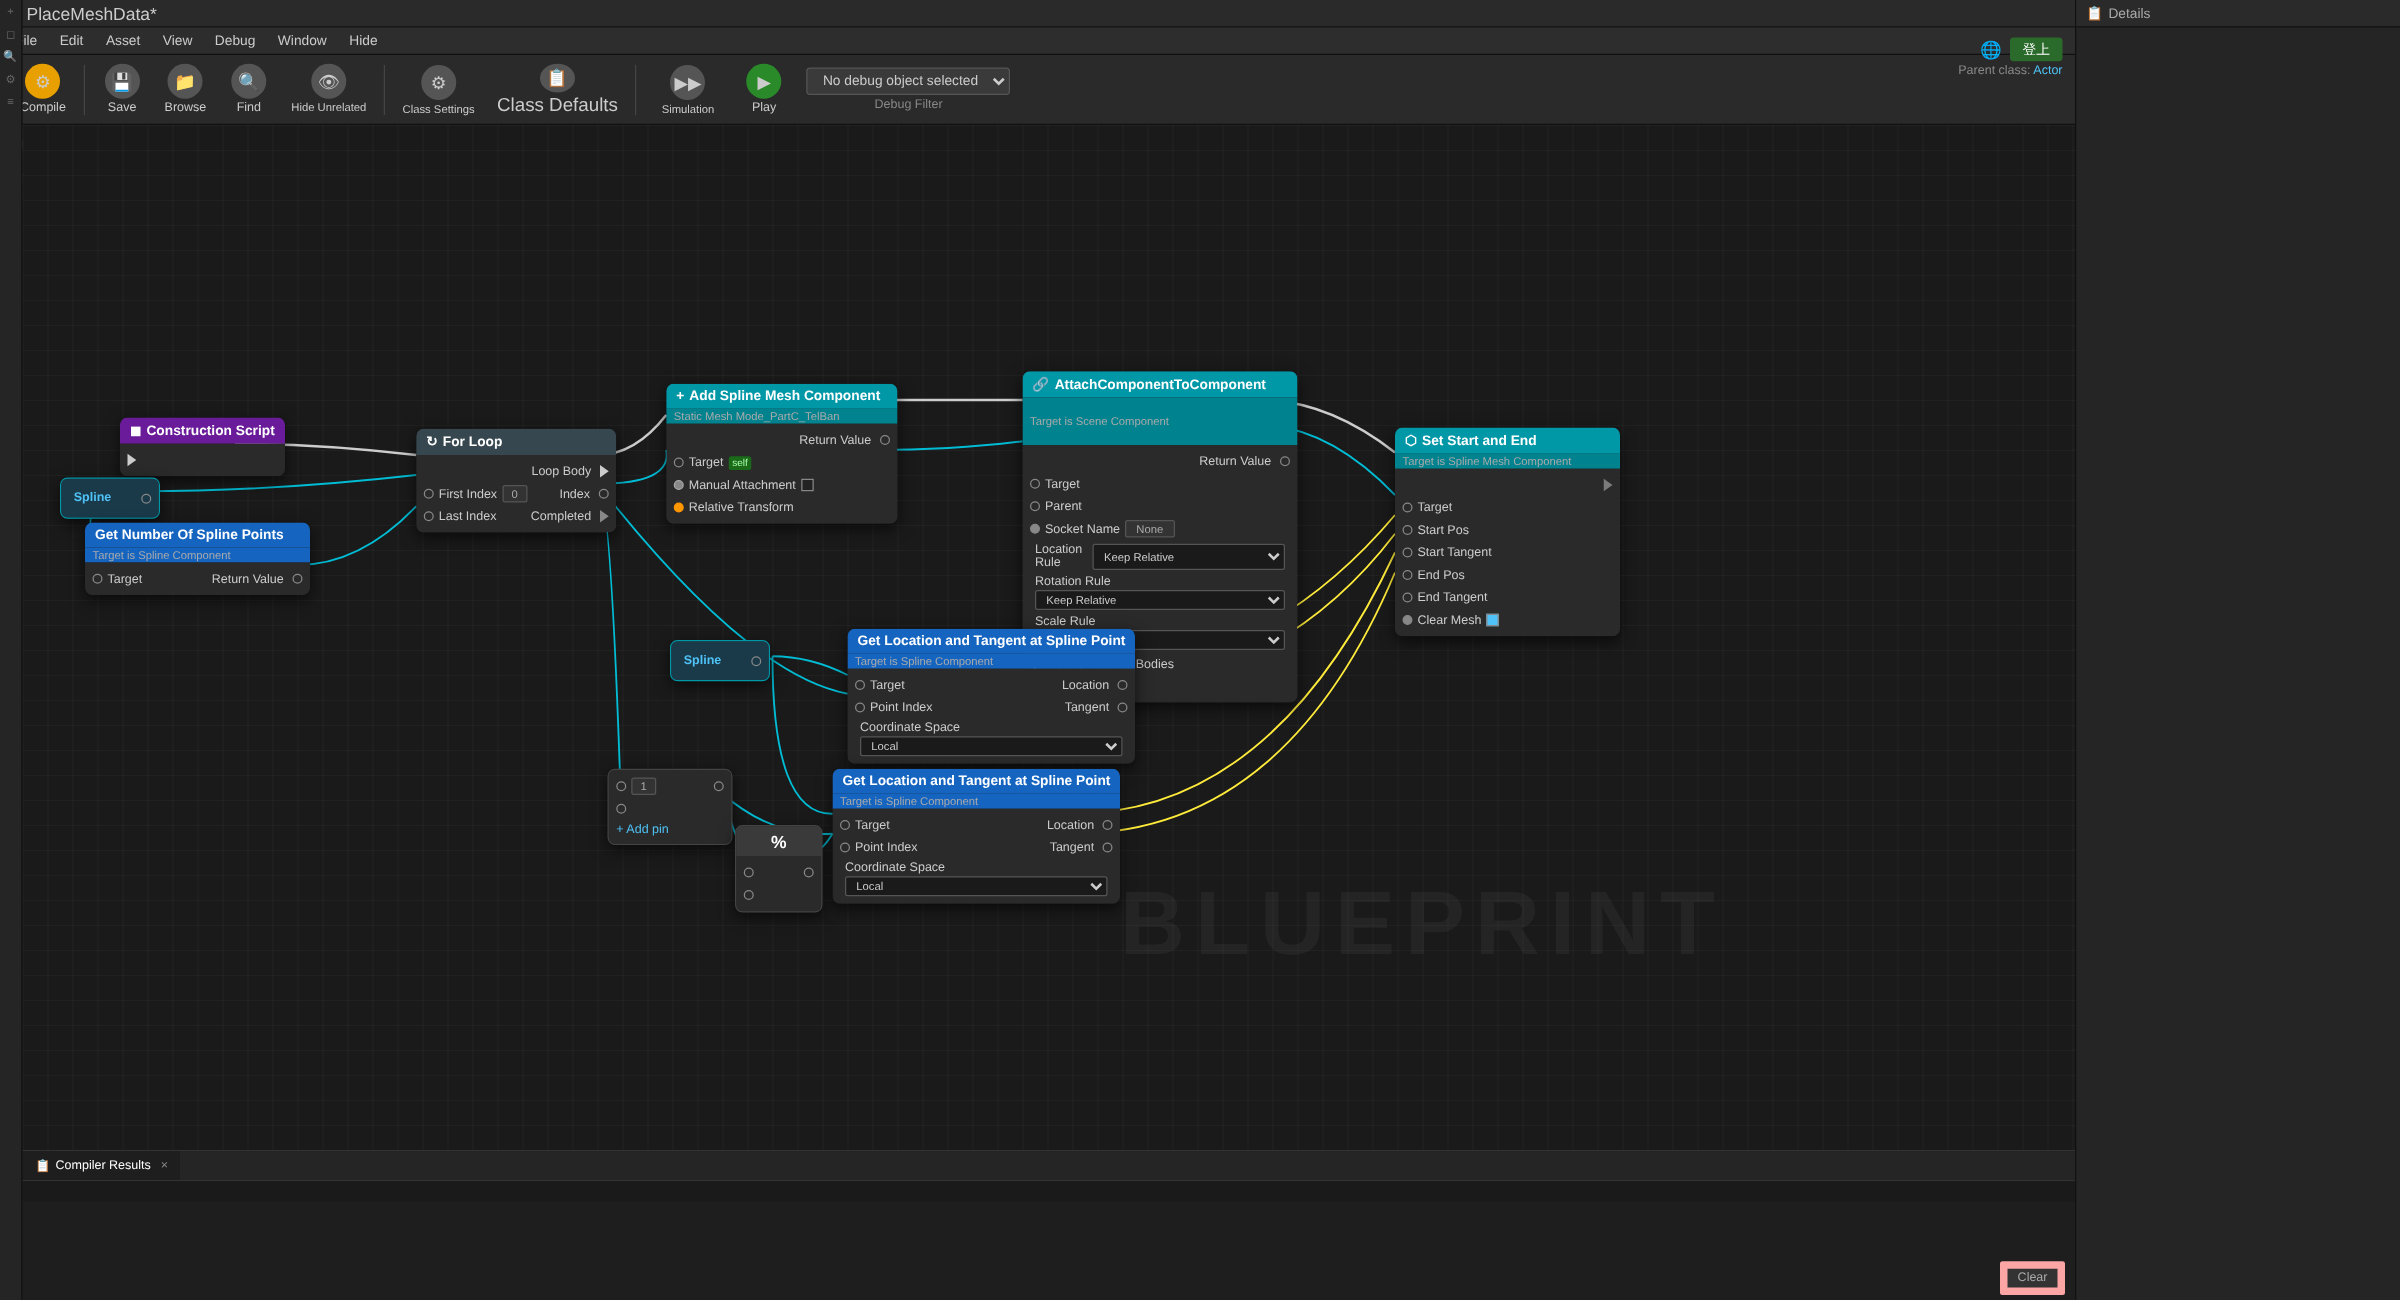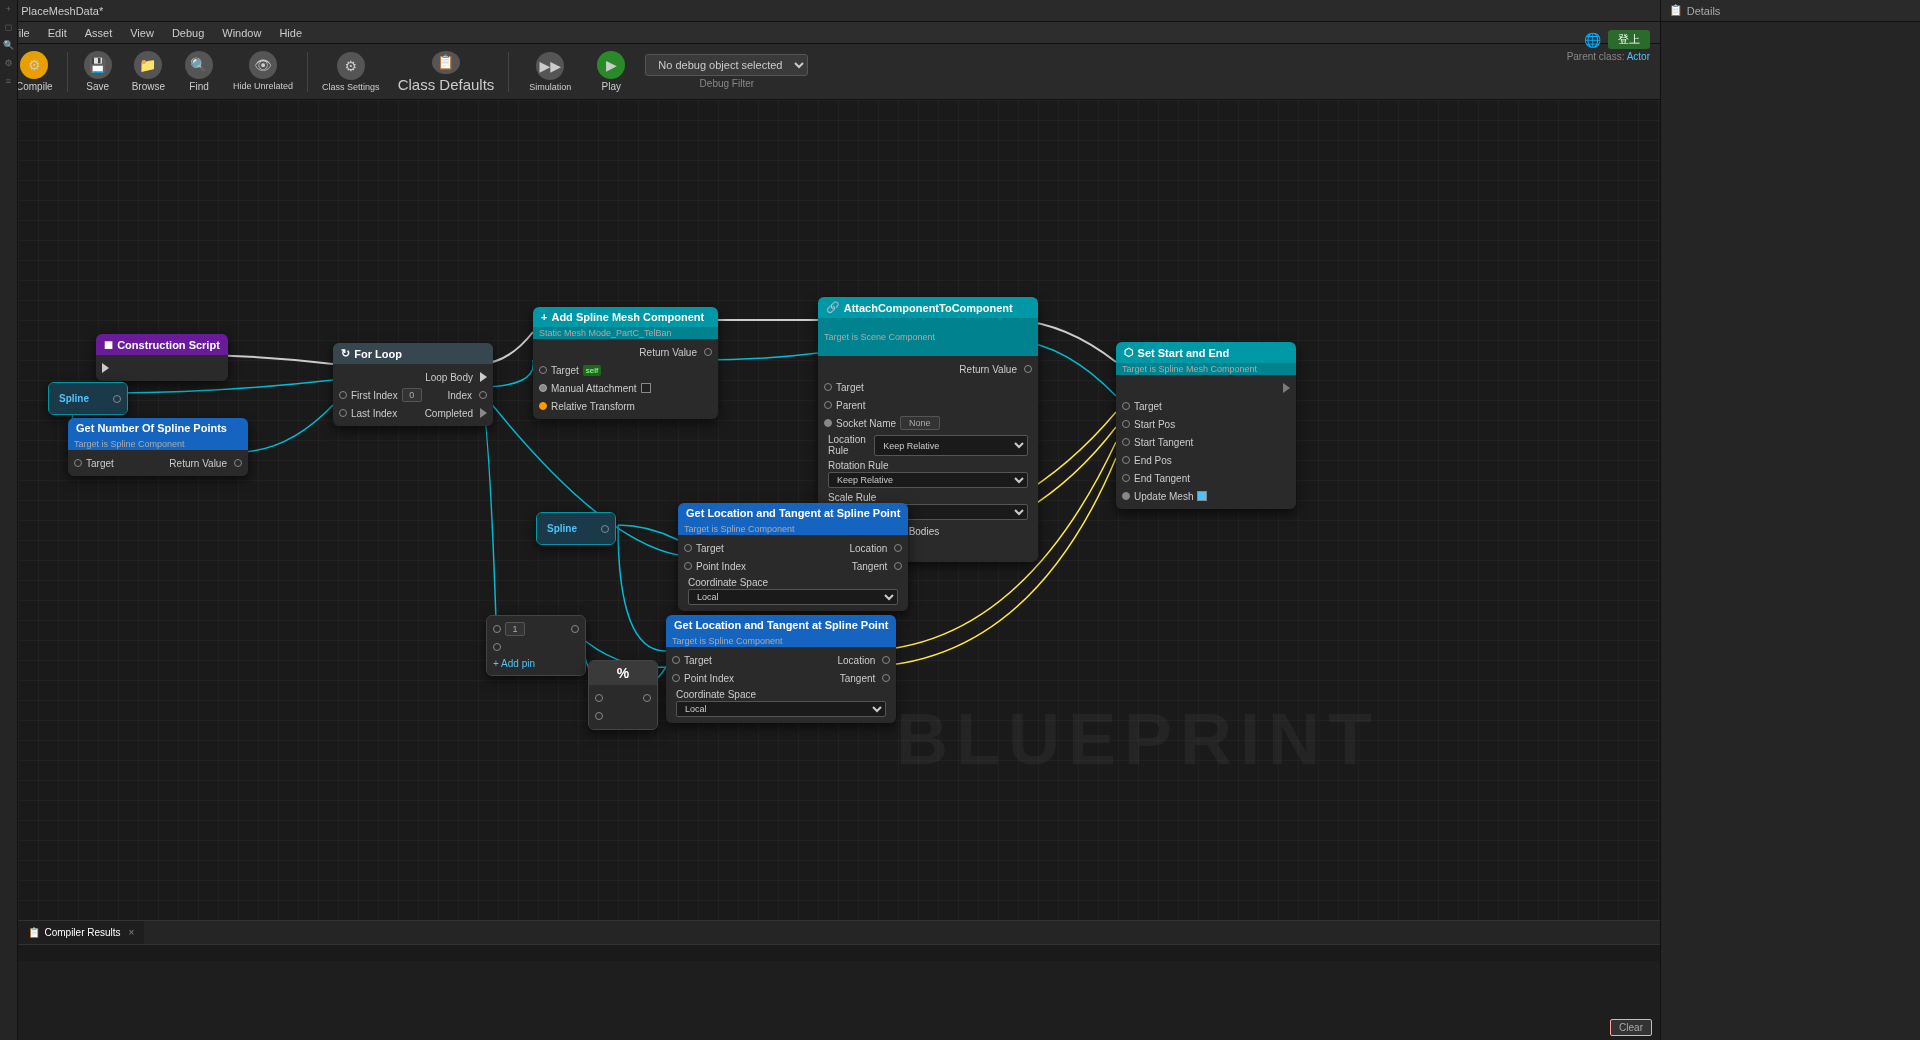--- a/index.html
+++ b/index.html
@@ -400,34 +400,34 @@
       right: 260px;
       bottom: 120px;
       overflow: hidden;
     }
 
     .clear-btn {
       position: absolute;
       right: 8px;
       bottom: 4px;
       background: #333;
-      border: 1px solid #fca5a5;
+      border: 6px solid #fca5a5;
       color: #aaa;
       padding: 2px 8px;
       font-size: 10px;
       cursor: pointer;
       border-radius: 2px;
     }
   </style>
 </head>
 <body>
 
 <div id="title-bar">
   <span style="color:#4fc3f7; font-size:12px; margin-right:4px;">◆</span>
-  <span style="font-size:11px; color:#ccc;">PlaceMeshData*</span>
+  <span style="font-size:14px; color:#ccc;">PlaceMeshData*</span>
   <div style="flex:1;"></div>
   <div class="window-controls">
     <div class="win-btn win-min"></div>
     <div class="win-btn win-max"></div>
     <div class="win-btn win-close"></div>
   </div>
 </div>
 
 <div id="menu-bar">
   <div class="menu-item">File</div>
@@ -820,21 +820,21 @@
         </div>
         <div class="bp-pin-row">
           <div class="bp-pin-left">
             <div class="pin yellow"></div>
             <span class="pin-label">End Tangent</span>
           </div>
         </div>
         <div class="bp-pin-row">
           <div class="bp-pin-left">
             <div class="pin" style="background:#888;"></div>
-            <span class="pin-label">Update Mesh</span>
+            <span class="pin-label">Clear Mesh</span>
             <span class="node-checkbox checked"></span>
           </div>
         </div>
       </div>
     </div>
 
     <div class="bp-node" style="left:518px; top:412px; min-width:80px; background:#1a3a4a; border:1px solid #0097a7;">
       <div class="bp-node-body" style="background:#1a3a4a;">
         <div class="bp-pin-row">
           <span style="color:#4fc3f7; font-weight:bold; padding:4px;">Spline</span>

